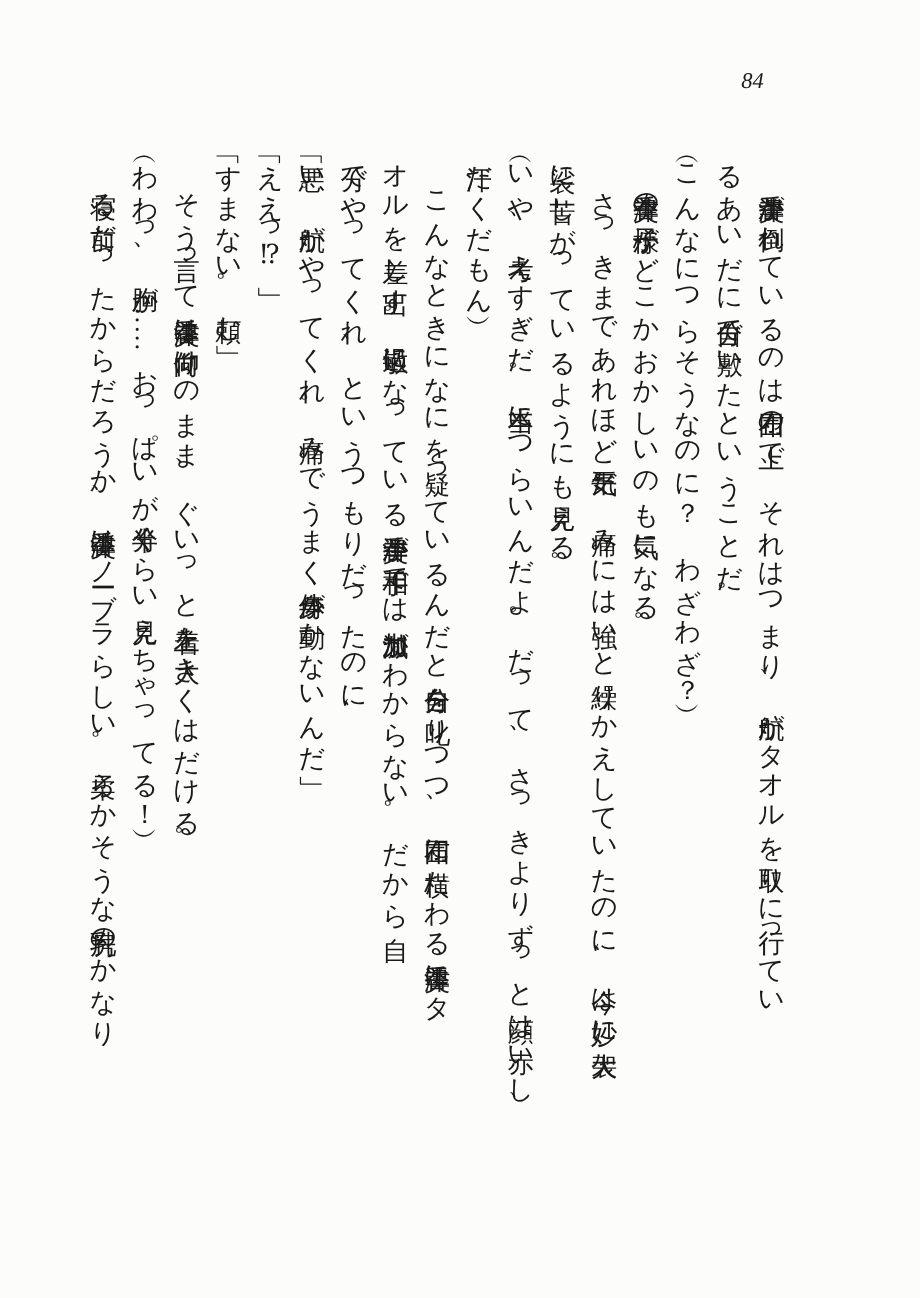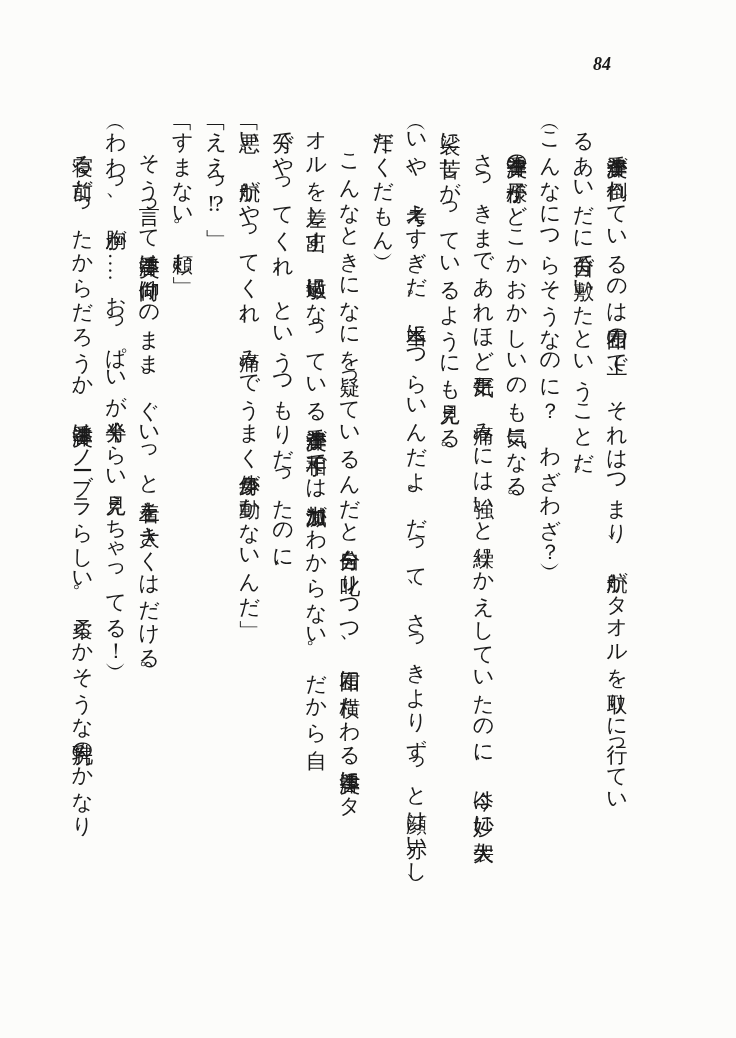--- a/index.html
+++ b/index.html
@@ -21,21 +21,20 @@
   .page-number {
     position: absolute;
     left: 588px;
     top: 54px;
     width: 28px;
     text-align: center;
     font-family: "Liberation Serif", "DejaVu Serif", serif;
     font-style: italic;
     font-size: 18px;
     color: #1a1a1a;
-    font-weight: bold;
   }
   .text-block {
     position: absolute;
     top: 117px;
     right: 103px;
     width: 568px;
     height: 826px;
     writing-mode: vertical-rl;
     -webkit-writing-mode: vertical-rl;
     text-orientation: mixed;

